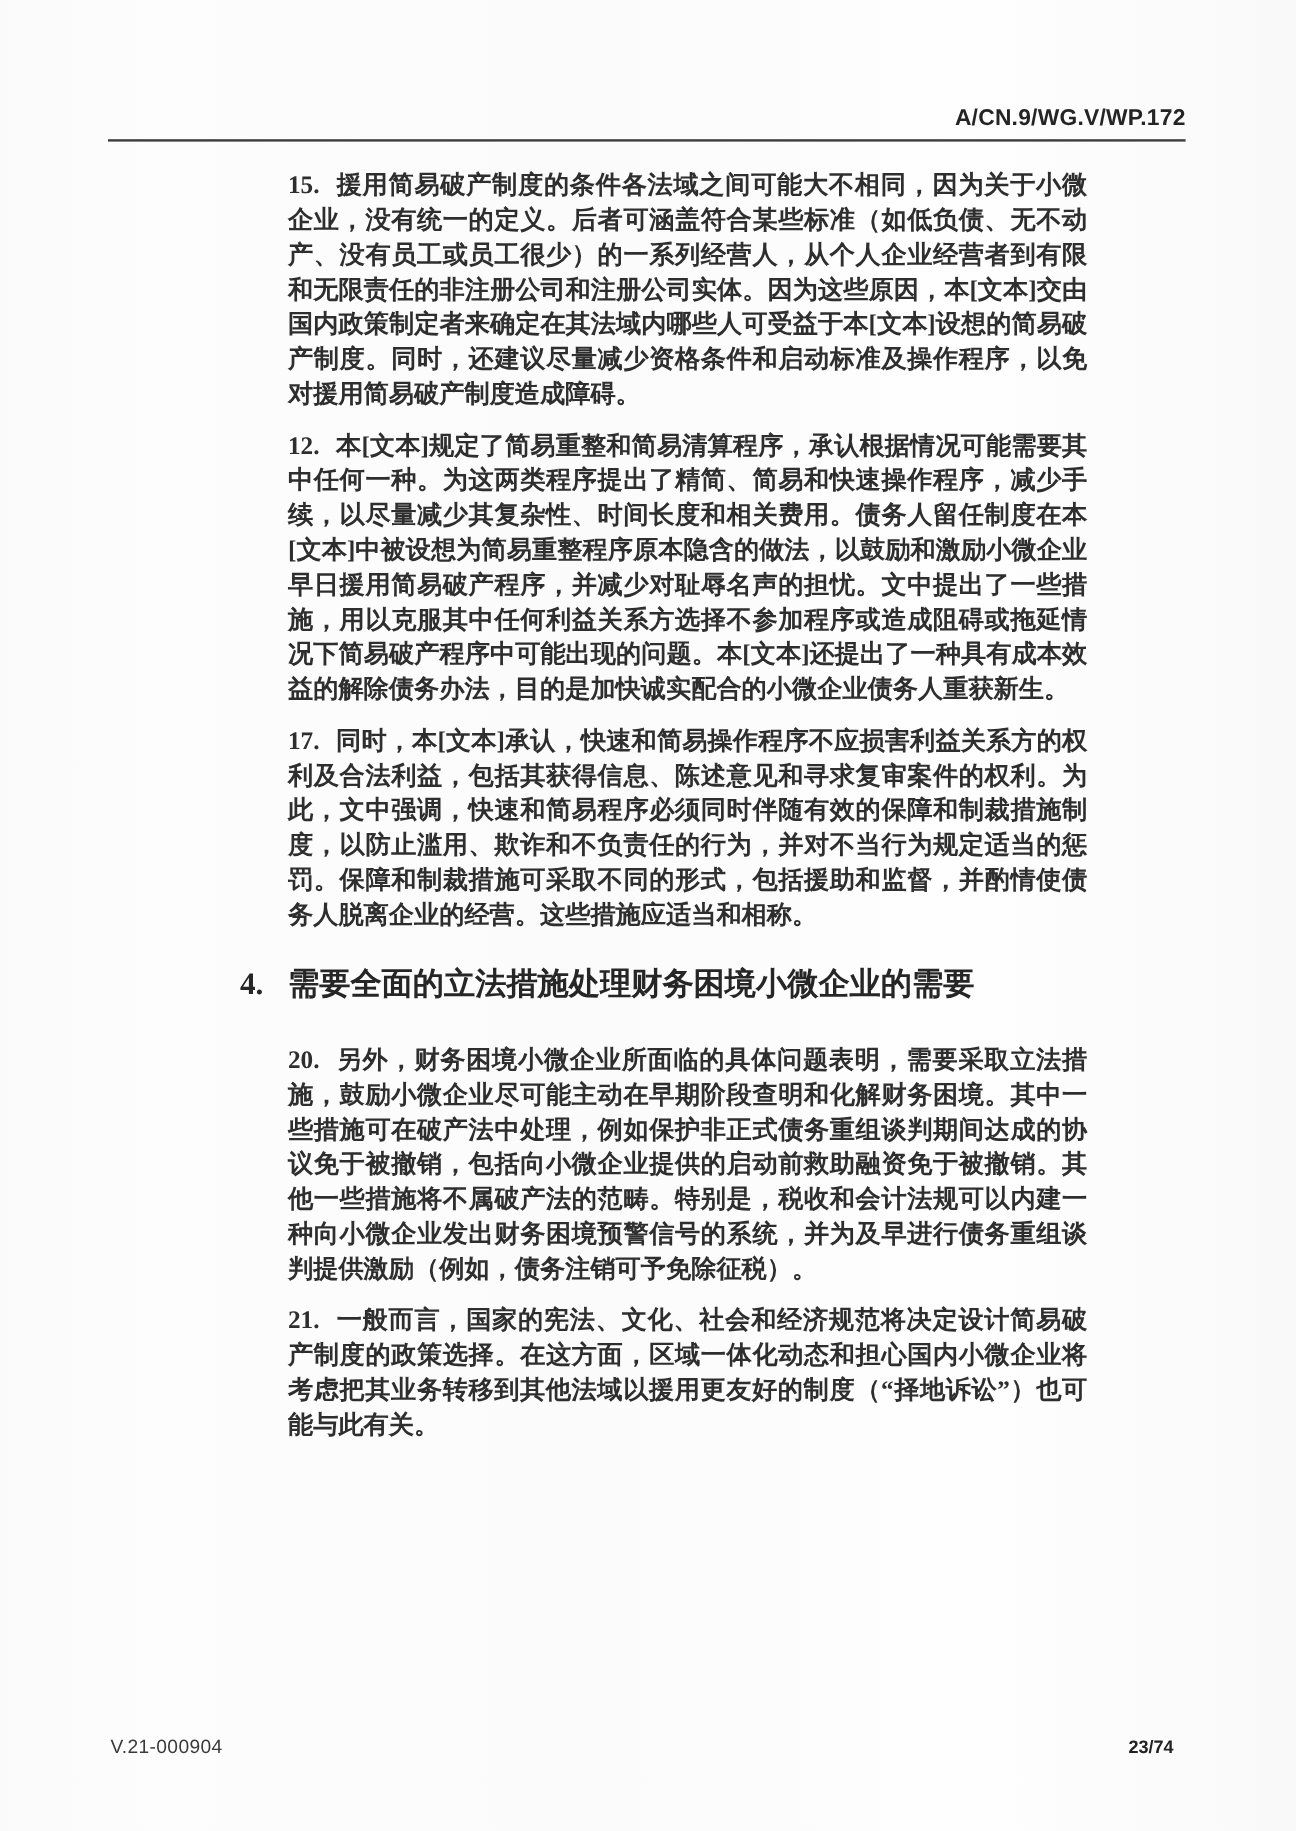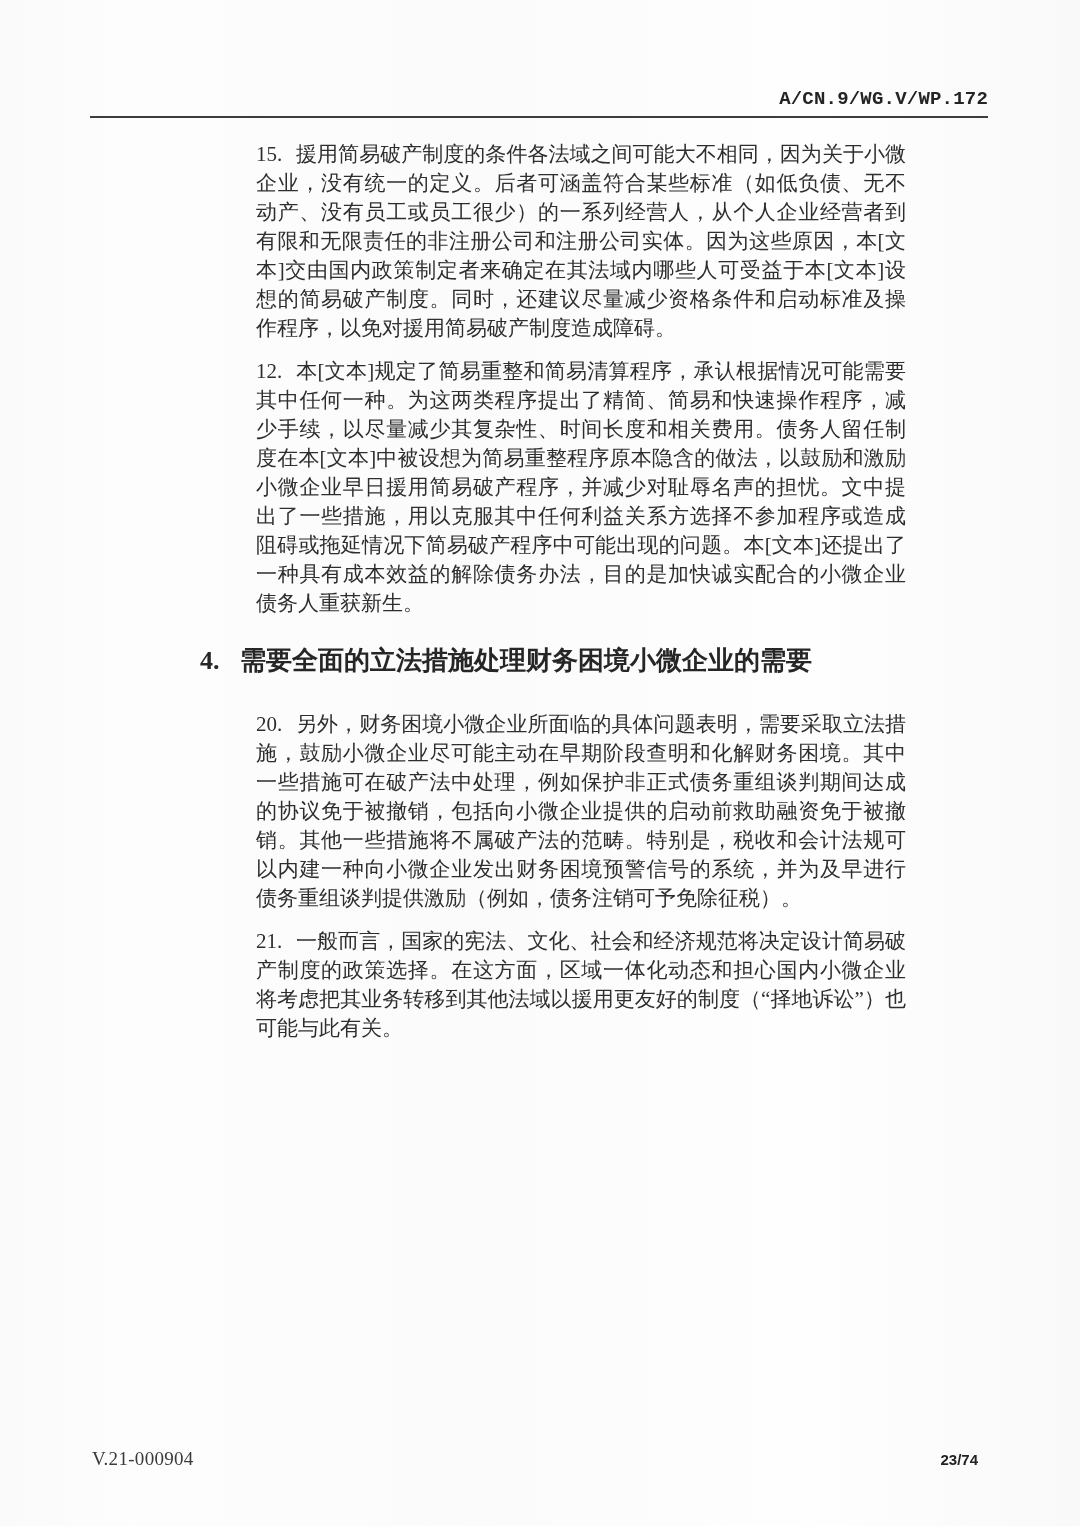--- a/index.html
+++ b/index.html
@@ -15,48 +15,49 @@
     background: linear-gradient(90deg, #fafafa, #fdfdfd 12%, #fbfbfb 45%, #fefefe 75%, #f9f9f9);
     color: #2b2b2b;
     font-family: "Liberation Serif", "DejaVu Serif", serif;
   }
   .doc-header {
     position: absolute;
     top: 88px;
     left: 90px;
     width: 898px;
     text-align: right;
-    font-family: Liberation Mono, monospace;
+    font-family: Liberation Sans, sans-serif;
     font-weight: bold;
     font-size: 19px;
     letter-spacing: 0.2px;
     color: #242424;
   }
   .header-rule {
     position: absolute;
     top: 116px;
     left: 90px;
     width: 898px;
     height: 2px;
     background: #3d3d3d;
   }
   .content {
     position: absolute;
     top: 140px;
     left: 240px;
     width: 666px;
   }
   .para {
-    margin: 0 0 14px 16px;
+    margin: 0 0 14px 0;
     font-size: 21px;
     line-height: 29px;
     text-align: justify;
     text-justify: inter-ideograph;
     word-break: break-all;
     color: #2e2e2e;
+    font-weight: bold;
   }
   .pnum {
     display: inline-block;
     width: 40px;
   }
   .section-heading {
     margin: 28px 0 34px -40px;
     font-size: 26px;
     line-height: 30px;
     font-weight: bold;
@@ -69,22 +70,22 @@
   .doc-footer {
     position: absolute;
     top: 1448px;
     left: 92px;
     width: 886px;
     display: flex;
     justify-content: space-between;
     align-items: baseline;
   }
   .job-number {
-    font-family: Liberation Serif, serif;
-    font-size: 19px;
+    font-family: Liberation Sans, sans-serif;
+    font-size: 16px;
     color: #3a3a3a;
     letter-spacing: 0.3px;
   }
   .page-number {
     font-family: "Liberation Sans", "DejaVu Sans", sans-serif;
     font-weight: bold;
     font-size: 15px;
     color: #222222;
   }
 </style>
@@ -98,20 +99,21 @@
   </div>
 
   <div class="header-rule"></div>
 
   <div class="content">
 
     <p class="para"><span class="pnum">15.</span><span>援用简易破产制度的条件各法域之间可能大不相同，因为关于小微企业，没有统一的定义。后者可涵盖符合某些标准（如低负债、无不动产、没有员工或员工很少）的一系列经营人，从个人企业经营者到有限和无限责任的非注册公司和注册公司实体。因为这些原因，本[文本]交由国内政策制定者来确定在其法域内哪些人可受益于本[文本]设想的简易破产制度。同时，还建议尽量减少资格条件和启动标准及操作程序，以免对援用简易破产制度造成障碍。</span></p>
 
     <p class="para"><span class="pnum">12.</span><span>本[文本]规定了简易重整和简易清算程序，承认根据情况可能需要其中任何一种。为这两类程序提出了精简、简易和快速操作程序，减少手续，以尽量减少其复杂性、时间长度和相关费用。债务人留任制度在本[文本]中被设想为简易重整程序原本隐含的做法，以鼓励和激励小微企业早日援用简易破产程序，并减少对耻辱名声的担忧。文中提出了一些措施，用以克服其中任何利益关系方选择不参加程序或造成阻碍或拖延情况下简易破产程序中可能出现的问题。本[文本]还提出了一种具有成本效益的解除债务办法，目的是加快诚实配合的小微企业债务人重获新生。</span></p>
 
+    <p class="para"><span class="pnum">17.</span><span>同时，本[文本]承认，快速和简易操作程序不应损害利益关系方的权利及合法利益，包括其获得信息、陈述意见和寻求复审案件的权利。为此，文中强调，快速和简易程序必须同时伴随有效的保障和制裁措施制度，以防止滥用、欺诈和不负责任的行为，并对不当行为规定适当的惩罚。保障和制裁措施可采取不同的形式，包括援助和监督，并酌情使债务人脱离企业的经营。这些措施应适当和相称。</span></p>
 
     <div class="section-heading"><span class="hnum">4.</span><span>需要全面的立法措施处理财务困境小微企业的需要</span></div>
 
 
 
     <p class="para"><span class="pnum">20.</span><span>另外，财务困境小微企业所面临的具体问题表明，需要采取立法措施，鼓励小微企业尽可能主动在早期阶段查明和化解财务困境。其中一些措施可在破产法中处理，例如保护非正式债务重组谈判期间达成的协议免于被撤销，包括向小微企业提供的启动前救助融资免于被撤销。其他一些措施将不属破产法的范畴。特别是，税收和会计法规可以内建一种向小微企业发出财务困境预警信号的系统，并为及早进行债务重组谈判提供激励（例如，债务注销可予免除征税）。</span></p>
 
     <p class="para"><span class="pnum">21.</span><span>一般而言，国家的宪法、文化、社会和经济规范将决定设计简易破产制度的政策选择。在这方面，区域一体化动态和担心国内小微企业将考虑把其业务转移到其他法域以援用更友好的制度（“择地诉讼”）也可能与此有关。</span></p>
 
   </div>

